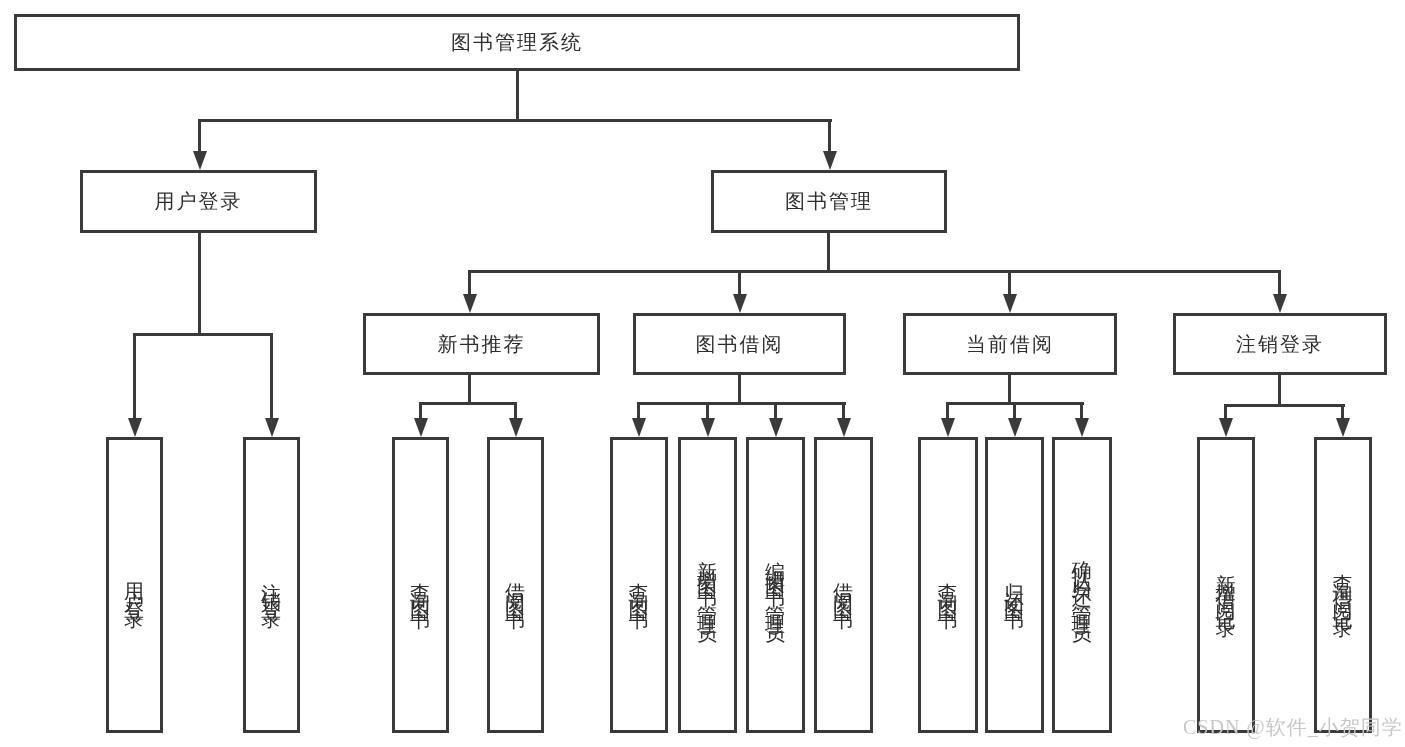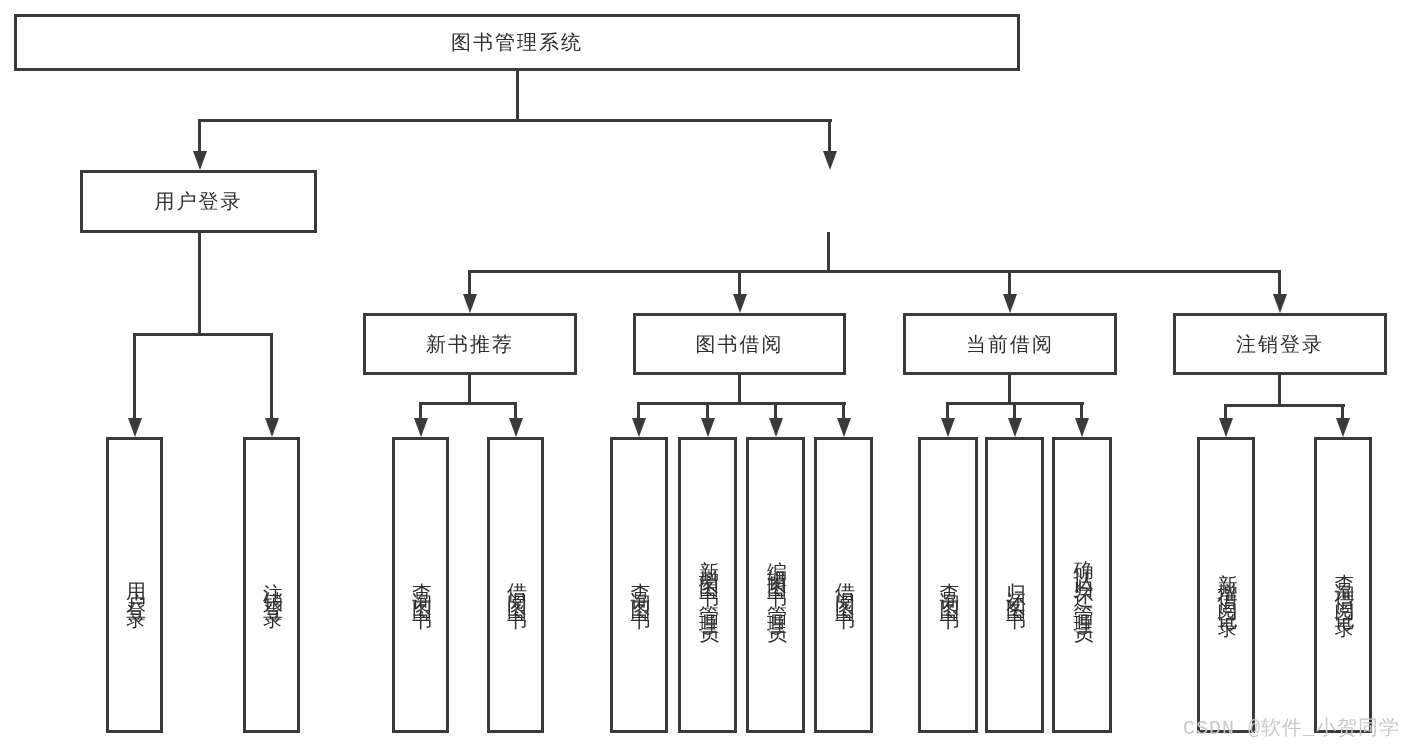--- a/index.html
+++ b/index.html
@@ -6,21 +6,21 @@
     --line:#3a3a3a;
     --text:#2e2e2e;
     --bg:#ffffff;
     --wm:#c8c8c8;
   }
   html,body{margin:0;padding:0;background:#fff;}
   #canvas{
     position:relative;
     width:1405px;height:747px;
     background:var(--bg);
-    font-family:Liberation Mono, monospace;
+    font-family:Liberation Serif, serif;
     color:var(--text);
     overflow:hidden;
   }
   .box{
     position:absolute;
     box-sizing:border-box;
     border:3px solid var(--line);
     background:#fff;
     display:flex;
     align-items:center;
@@ -124,22 +124,25 @@
   <div class="arrow" style="left:1219px;top:418px;"></div>
   <div class="arrow" style="left:1336px;top:418px;"></div>
 
   <div class="box" style="left:14px;top:14px;width:1006px;height:57px;">
     <span class="hlabel">图书管理系统</span>
   </div>
 
   <div class="box" style="left:80px;top:170px;width:237px;height:63px;">
     <span class="hlabel">用户登录</span>
   </div>
+  <div class="box" style="left:711px;top:170px;width:236px;height:63px;">
+    <span class="hlabel">图书管理</span>
+  </div>
 
-  <div class="box" style="left:363px;top:313px;width:214px;height:62px;">
+  <div class="box" style="left:363px;top:313px;width:237px;height:62px;">
     <span class="hlabel">新书推荐</span>
   </div>
   <div class="box" style="left:903px;top:313px;width:214px;height:62px;">
     <span class="hlabel">当前借阅</span>
   </div>
   <div class="box" style="left:633px;top:313px;width:213px;height:62px;">
     <span class="hlabel">图书借阅</span>
   </div>
   <div class="box" style="left:1173px;top:313px;width:214px;height:62px;">
     <span class="hlabel">注销登录</span>

